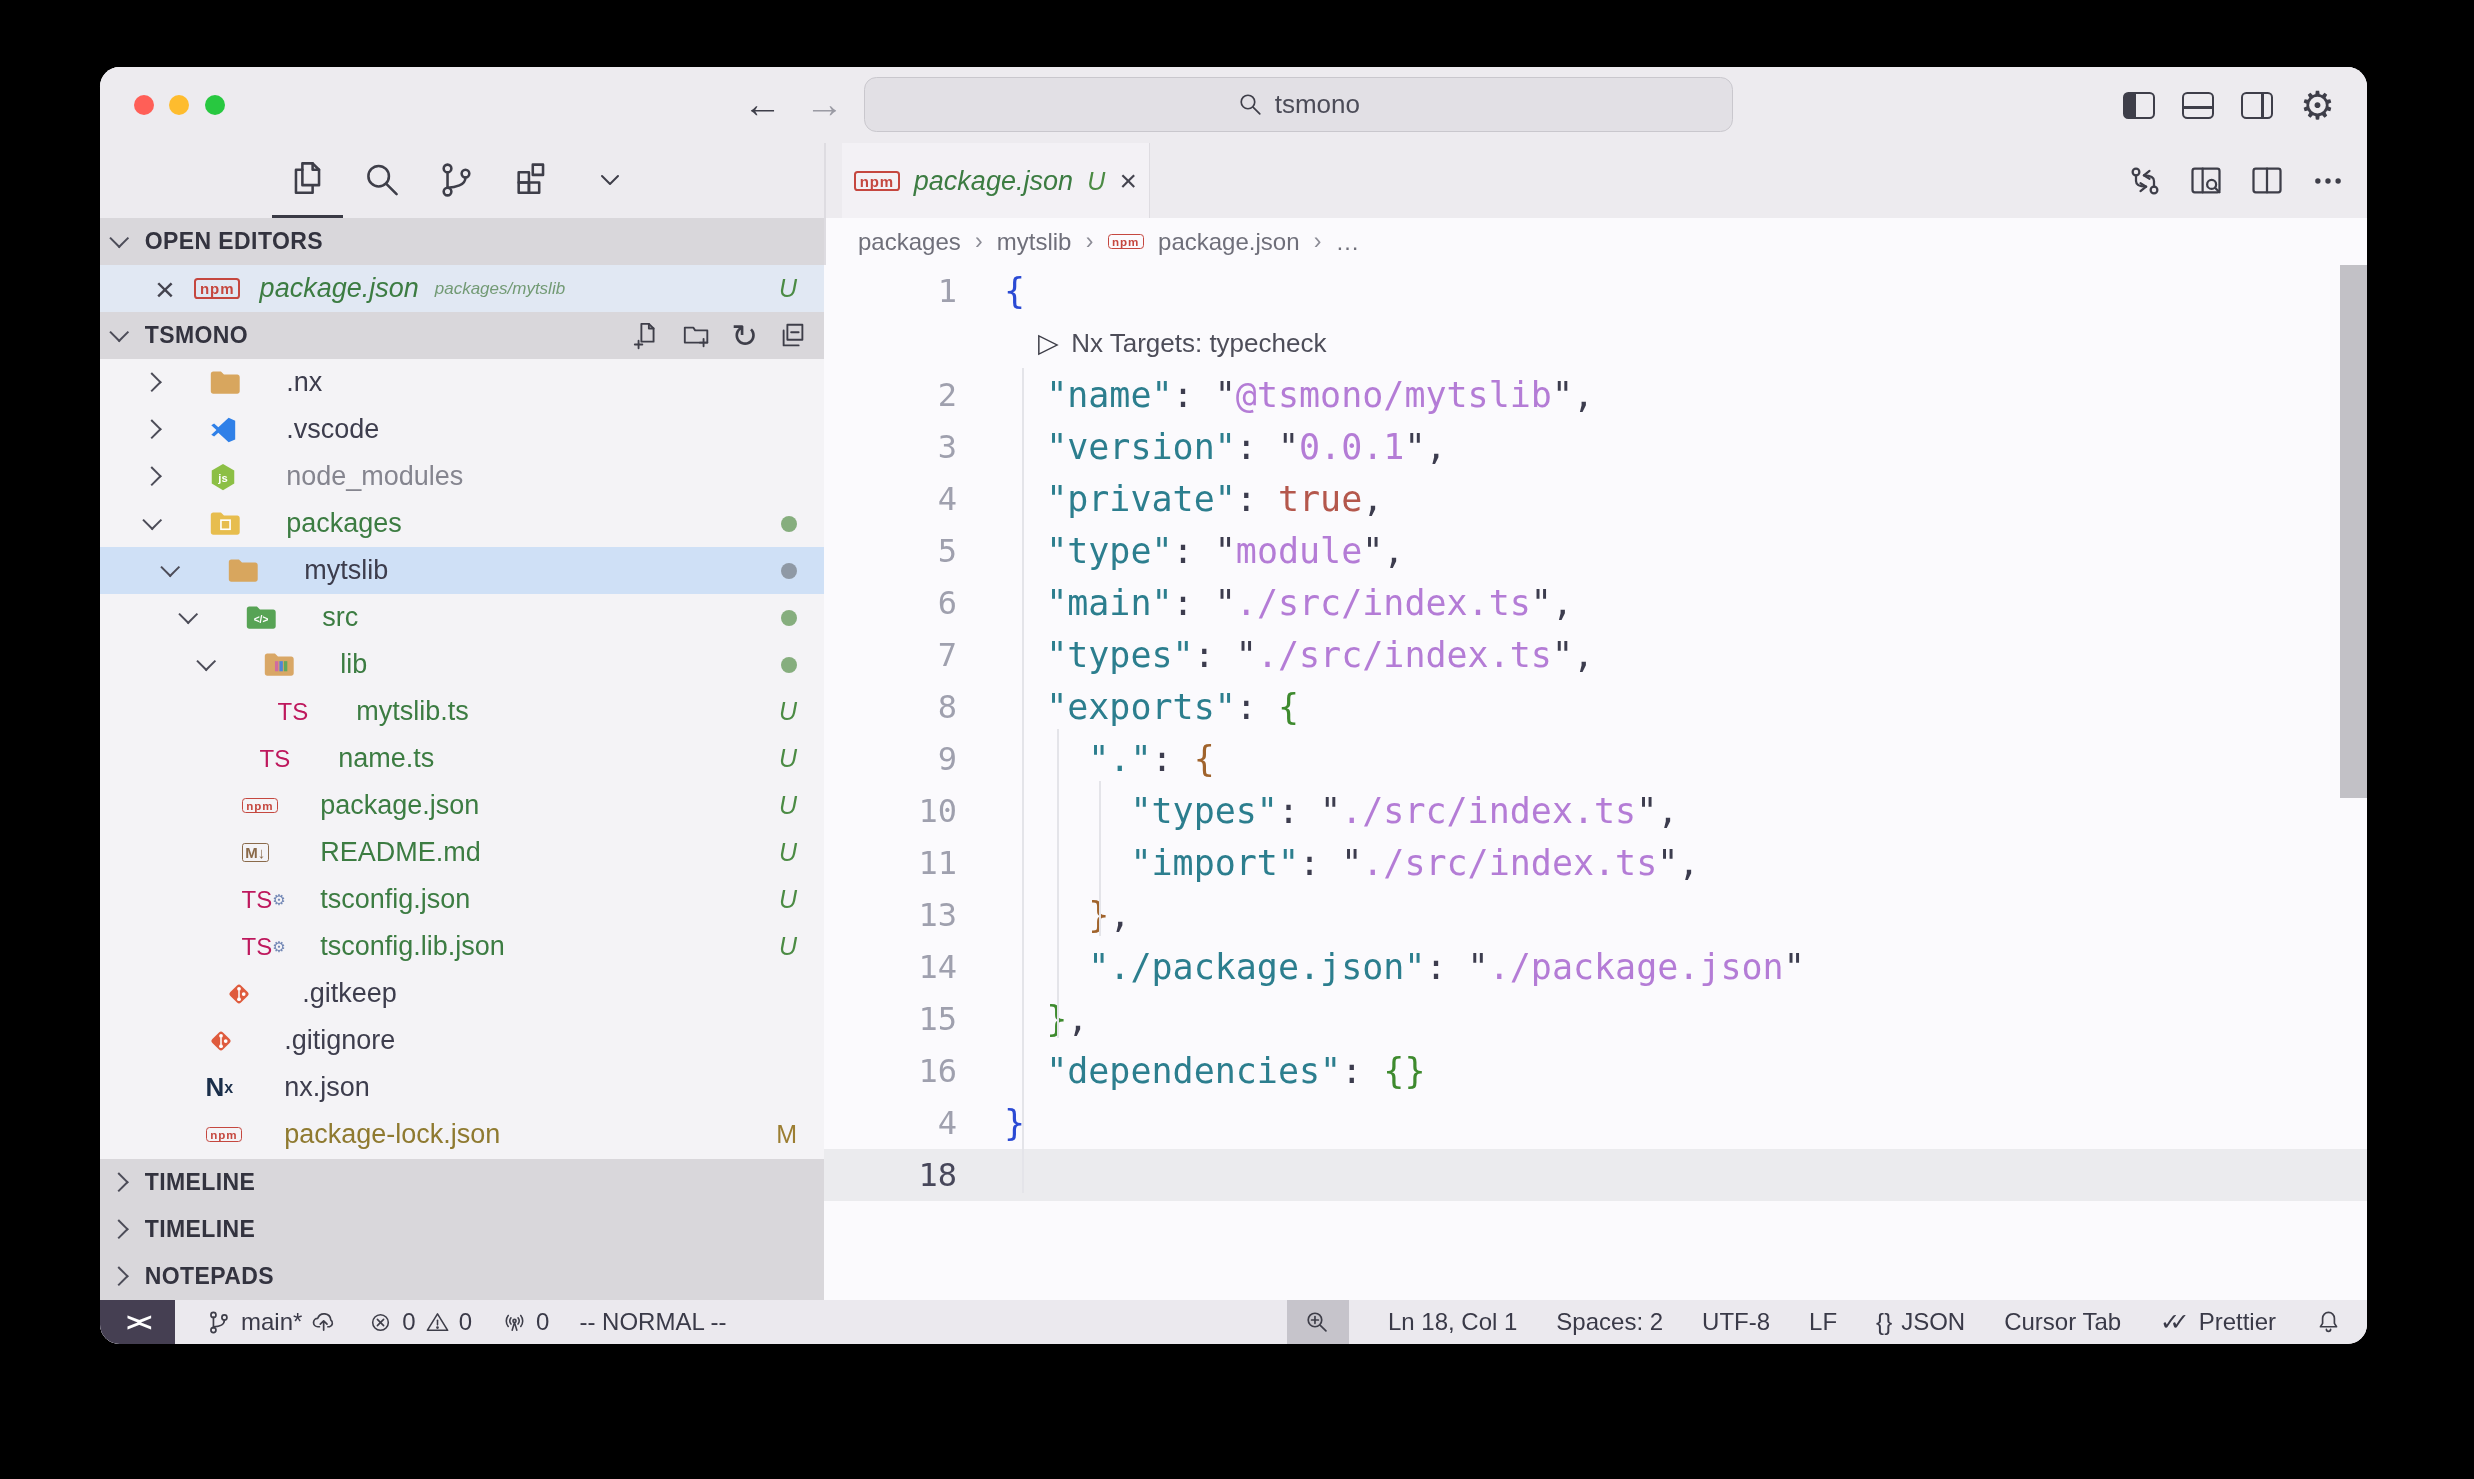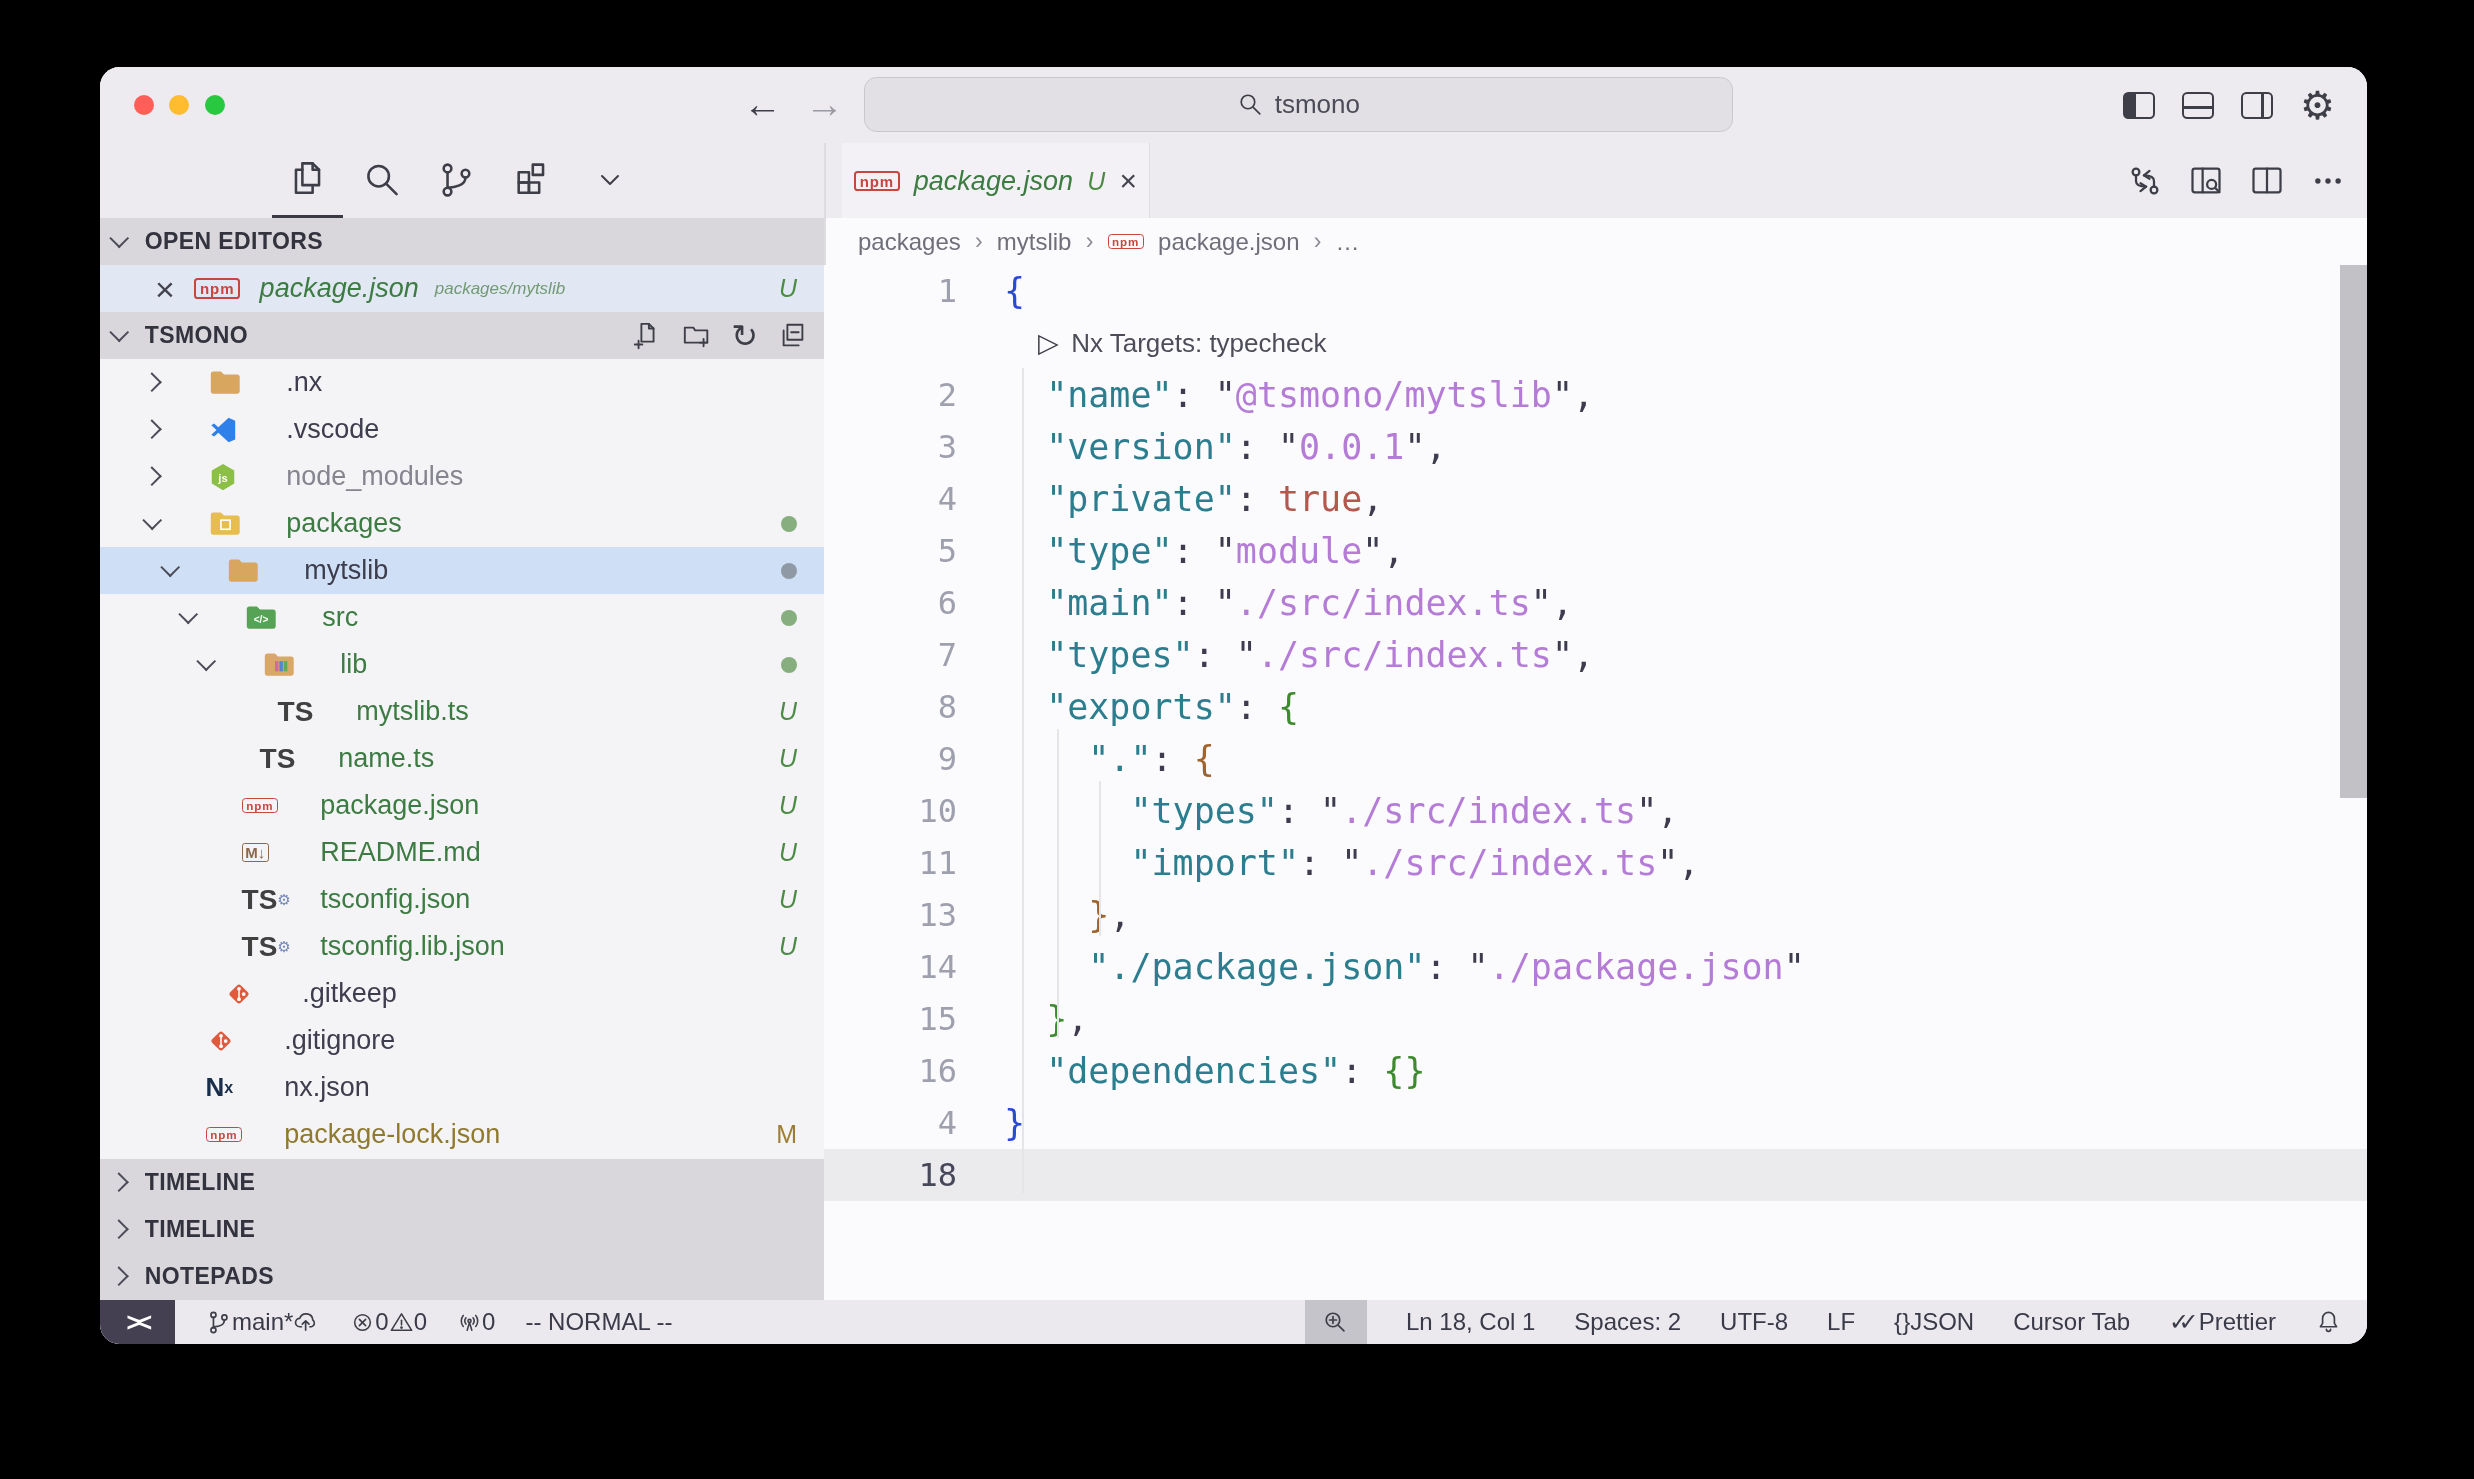--- a/index.html
+++ b/index.html
@@ -52,21 +52,21 @@
   .trow.sel{background:#cfe0f6;}
   .trow .chev{margin-right:14.2px;}
   .ticon{width:41px;flex:none;display:flex;align-items:center;}
   .tlabel{font-size:27px;color:#3d3d4d;margin-left:3.6px;white-space:nowrap;}
   .tlabel.green{color:#3c7c42;}
   .tlabel.dim{color:#85858f;}
   .tlabel.gold{color:#8f7a30;}
   .dot{width:16px;height:16px;border-radius:50%;margin-left:auto;margin-right:27px;flex:none;}
   .dot.green{background:#86ae7e;}
   .dot.gray{background:#8f99a5;}
-  .tsico{color:#404040;font-weight:bold;font-size:28px;}
+  .tsico{color:#be185d;font-weight:normal;font-size:24px;}
   .tsgear{color:#7287b5;font-size:15px;}
   .mdico{border:1.8px solid #8a6a4a;color:#8a6a4a;font-size:15px;font-weight:bold;padding:0 2.7px;border-radius:2.7px;}
   .nxico{font-weight:bold;font-size:26px;color:#1a2e4a;}
   .nxico small{font-size:16px;}
 
   #bottomsections{position:absolute;left:0;bottom:0;width:724px;background:#d9d7db;}
   #bottomsections .secheader{background:#d9d7db;height:47px;}
 
   
   #divider{position:absolute;left:724px;top:76px;width:1.8px;bottom:44px;background:#dedce1;}
@@ -94,21 +94,21 @@
   .ctext .b3{color:#a0632c;}
   .cl-row{height:52px;display:flex;align-items:center;padding-left:214px;color:#4d4d59;}
   .cl-play{font-size:27px;color:#3e3e49;margin-right:12.4px;}
   .cl-text{font-size:26px;}
   .guide{position:absolute;width:1.8px;background:#e4e4e9;}
   #scrollbar{position:absolute;right:0;top:198px;width:27px;height:533px;background:#c2c1c6;}
 
   
   #statusbar{position:absolute;left:0;bottom:0;width:2267px;height:44px;background:#ebe9ee;display:flex;align-items:center;color:#3a3a48;font-size:24px;}
   #remotebox{width:75px;height:44px;background:#453f52;color:#fff;display:flex;align-items:center;justify-content:center;font-weight:bold;font-size:25px;letter-spacing:-3.6px;flex:none;}
-  .sb-item{display:flex;align-items:center;gap:0;margin-left:30px;white-space:nowrap;justify-content:center;}
+  .sb-item{display:flex;align-items:center;gap:9px;margin-left:30px;white-space:nowrap;justify-content:center;}
   #sb-right{margin-left:auto;display:flex;align-items:center;margin-right:25px;}
   #zoombox{width:62px;height:44px;background:#c6c4cb;display:flex;align-items:center;justify-content:center;}
   #sb-right .sb-item{margin-left:39px;}
   .dblcheck span{display:inline-block;}
   .dblcheck span:last-child{margin-left:-10.7px;}
 </style>
 </head>
 <body>
 
 <div id="stage">

